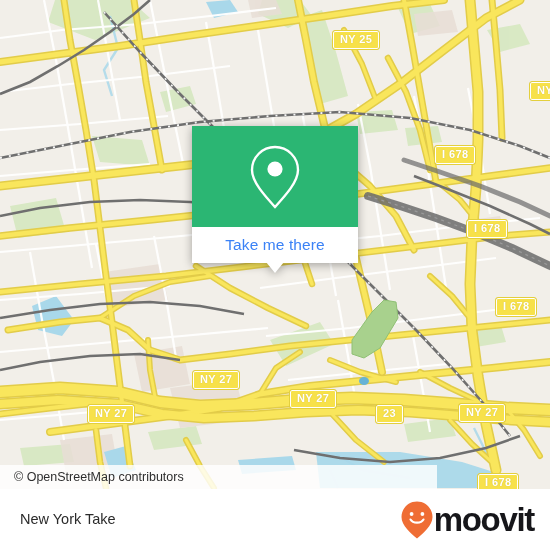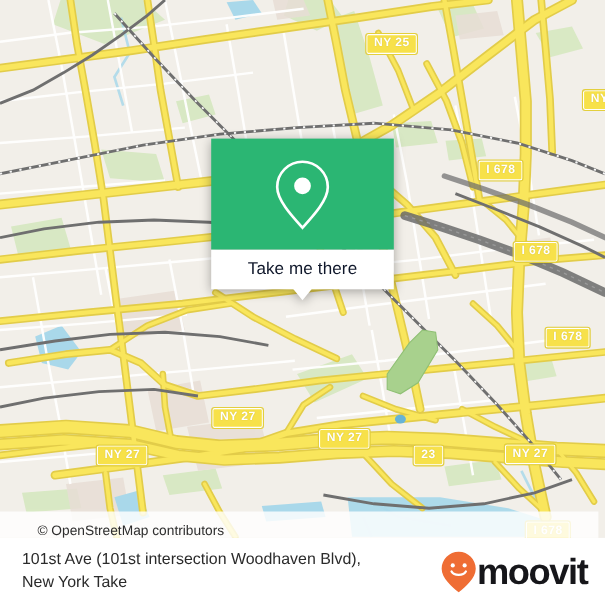--- a/index.html
+++ b/index.html
@@ -51,37 +51,37 @@
     display: flex; align-items: center; justify-content: center;
   }
   #card-pin { display:block; }
   #card-white {
     position: absolute; left: 0; top: 101px;
     width: 166px; height: 36px;
     background: #ffffff;
     display: flex; align-items: center; justify-content: center;
   }
   #card-label {
-    font-size: 15.5px; color: #0f172a; letter-spacing: .1px;
+    font-size: 15.5px; color: #3b82f6; letter-spacing: .1px;
     font-family: "Liberation Sans", sans-serif;
   }
   #card-tail {
     position: absolute; left: 74px; top: 136px;
     width: 0; height: 0;
     border-left: 9px solid transparent;
     border-right: 9px solid transparent;
     border-top: 11px solid #ffffff;
   }
 
   
   #attribution {
     position: absolute; left: 0; top: 465px;
-    width: 544px; height: 24px;
+    width: 437px; height: 24px;
     background: rgba(255,255,255,.82);
-    display: flex; align-items: flex-end; padding-left: 20px;
+    display: flex; align-items: center;
   }
   #attribution-text {
     font-size: 12.5px; color: #2e2e2e; padding-left: 14px;
     font-family: "Liberation Sans", sans-serif;
   }
 
   
   #footer {
     position: absolute; left: 0; top: 489px;
     width: 550px; height: 61px;
@@ -321,21 +321,20 @@
       <div id="card-tail"></div>
     </div>
 
     <div id="attribution">
       <span id="attribution-text">© OpenStreetMap contributors</span>
     </div>
   </div>
 
   <div id="footer">
     <div id="footer-place">
-      <span>101st Ave (101st intersection Woodhaven Blvd),</span>
       <span>New York Take</span>
     </div>
     <div id="brand">
       <svg width="34" height="40" viewBox="0 0 34 40">
         <path d="M17 1.5 C8.4 1.5 1.5 8.4 1.5 17 C1.5 25.6 11 33.5 17 38.5 C23 33.5 32.5 25.6 32.5 17 C32.5 8.4 25.6 1.5 17 1.5 Z" fill="#ef6d34"></path>
         <circle cx="11.6" cy="14" r="1.9" fill="#ffffff"></circle>
         <circle cx="22.4" cy="14" r="1.9" fill="#ffffff"></circle>
         <path d="M10.5 19.5 C12.8 23.6 21.2 23.6 23.5 19.5" fill="none" stroke="#ffffff" stroke-width="2.1" stroke-linecap="round"></path>
       </svg>
       <span id="brand-text">moovit</span>

